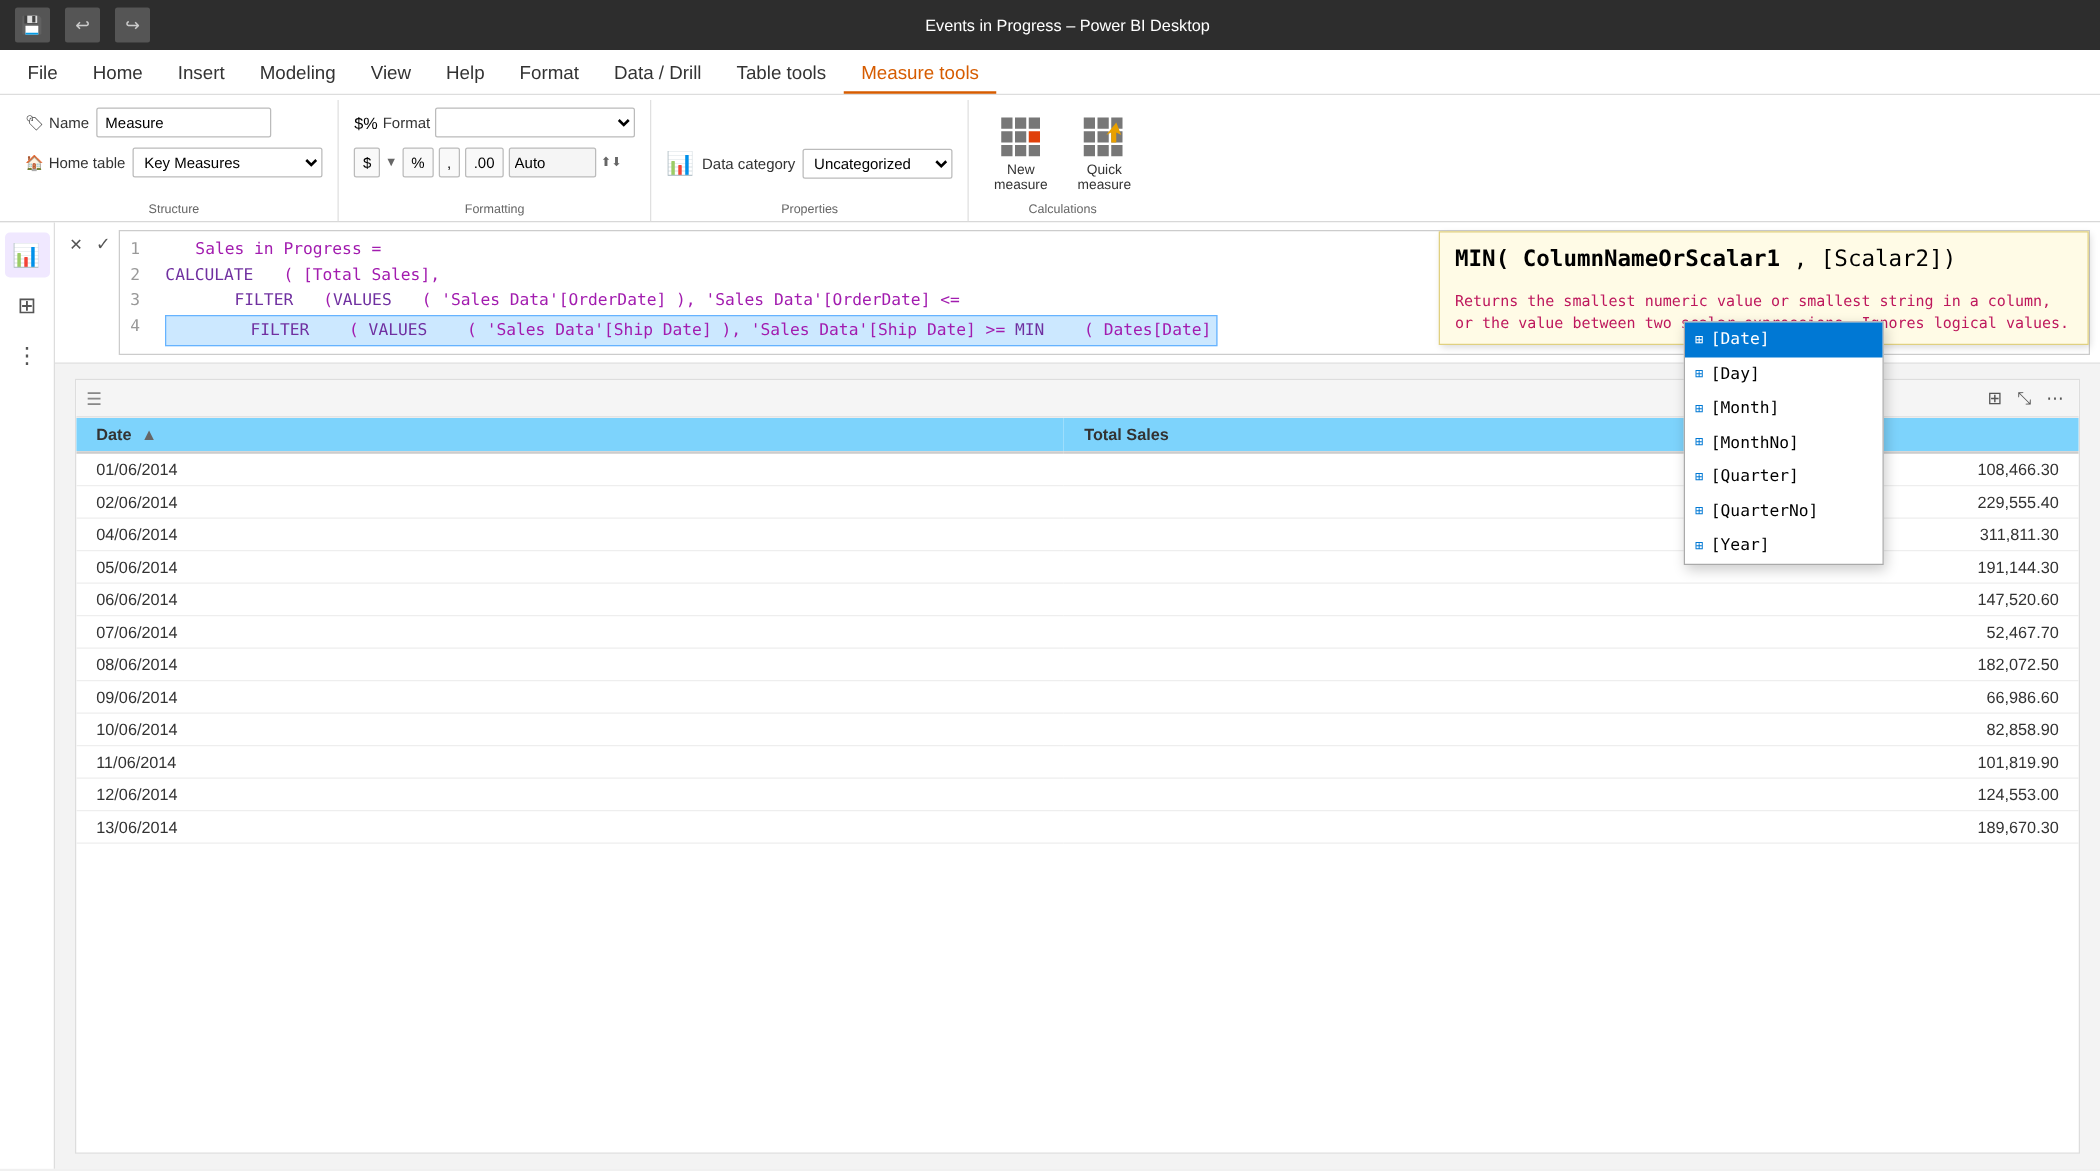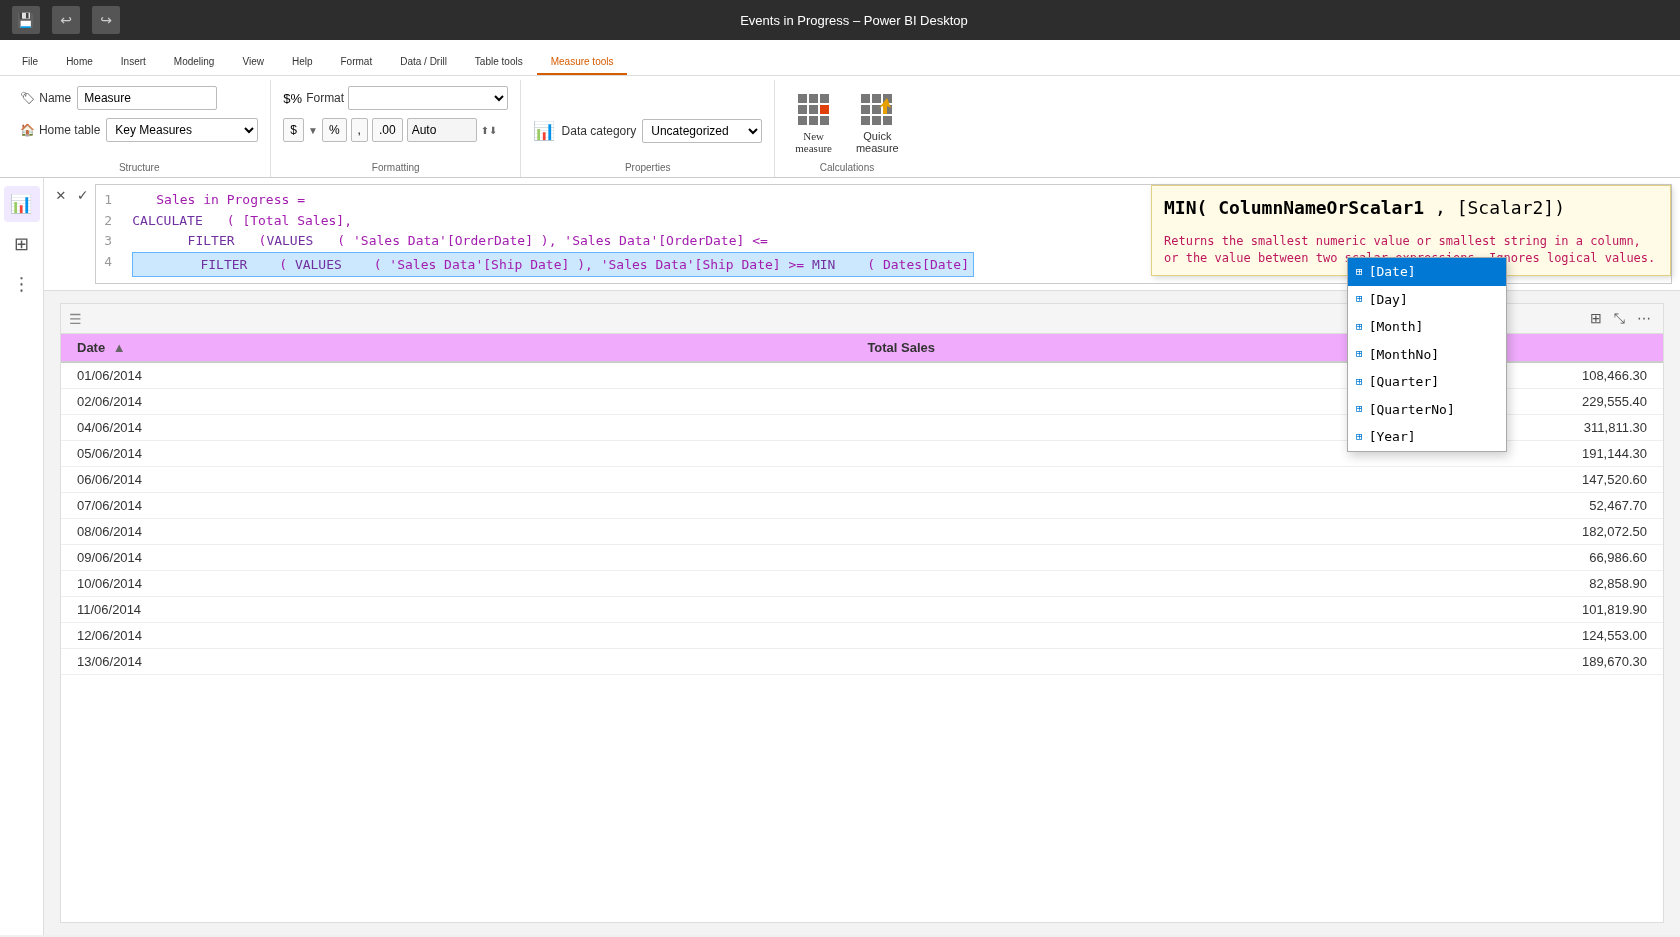--- a/index.html
+++ b/index.html
@@ -24,21 +24,21 @@
       background: #fff;
       border-bottom: 1px solid #ddd;
       display: flex;
       align-items: flex-end;
       padding: 0 8px;
       height: 36px;
     }
     .tab {
       padding: 6px 14px;
       cursor: pointer;
-      font-size: 10px;
+      font-size: 15px;
       color: #333;
       border-bottom: 2px solid transparent;
       white-space: nowrap;
     }
     .tab.active-orange { color: #d65c00; border-bottom: 2px solid #d65c00; font-weight: 500; }
 
     
     .ribbon {
       background: #fff;
       border-bottom: 1px solid #ccc;
@@ -280,21 +280,21 @@
     }
     .table-toolbar-icons { display: flex; gap: 4px; margin-left: auto; }
     .table-toolbar-icon { cursor: pointer; color: #555; font-size: 14px; padding: 2px 4px; }
 
     table.data-table {
       width: 100%;
       border-collapse: collapse;
       font-size: 13px;
     }
     table.data-table th {
-      background: #f0abfc;
+      background: #7dd3fc;
       border-bottom: 2px solid #ccc;
       padding: 6px 16px;
       text-align: left;
       font-weight: 600;
       color: #333;
       position: sticky;
       top: 0;
     }
     table.data-table th .sort-arrow {
       display: inline-block;
@@ -402,21 +402,21 @@
             <rect x="13" y="2" width="9" height="9" fill="#777"></rect>
             <rect x="24" y="2" width="9" height="9" fill="#777"></rect>
             <rect x="2" y="13" width="9" height="9" fill="#777"></rect>
             <rect x="13" y="13" width="9" height="9" fill="#777"></rect>
             <rect x="24" y="13" width="9" height="9" fill="#e0400b"></rect>
             <rect x="2" y="24" width="9" height="9" fill="#777"></rect>
             <rect x="13" y="24" width="9" height="9" fill="#777"></rect>
             <rect x="24" y="24" width="9" height="9" fill="#777"></rect>
           </svg>
         </div>
-        <div class="calc-btn-label" style="white-space:pre-line;font-family:Liberation Serif, serif;">New
+        <div class="calc-btn-label" style="white-space:pre-line;">New
 measure</div>
       </div>
       <div class="calc-btn">
         <div class="calc-btn-icon">
           <svg width="36" height="36" viewBox="0 0 36 36">
             <rect x="2" y="2" width="9" height="9" fill="#777"></rect>
             <rect x="13" y="2" width="9" height="9" fill="#777"></rect>
             <rect x="24" y="2" width="9" height="9" fill="#777"></rect>
             <rect x="2" y="13" width="9" height="9" fill="#777"></rect>
             <rect x="13" y="13" width="9" height="9" fill="#777"></rect>

